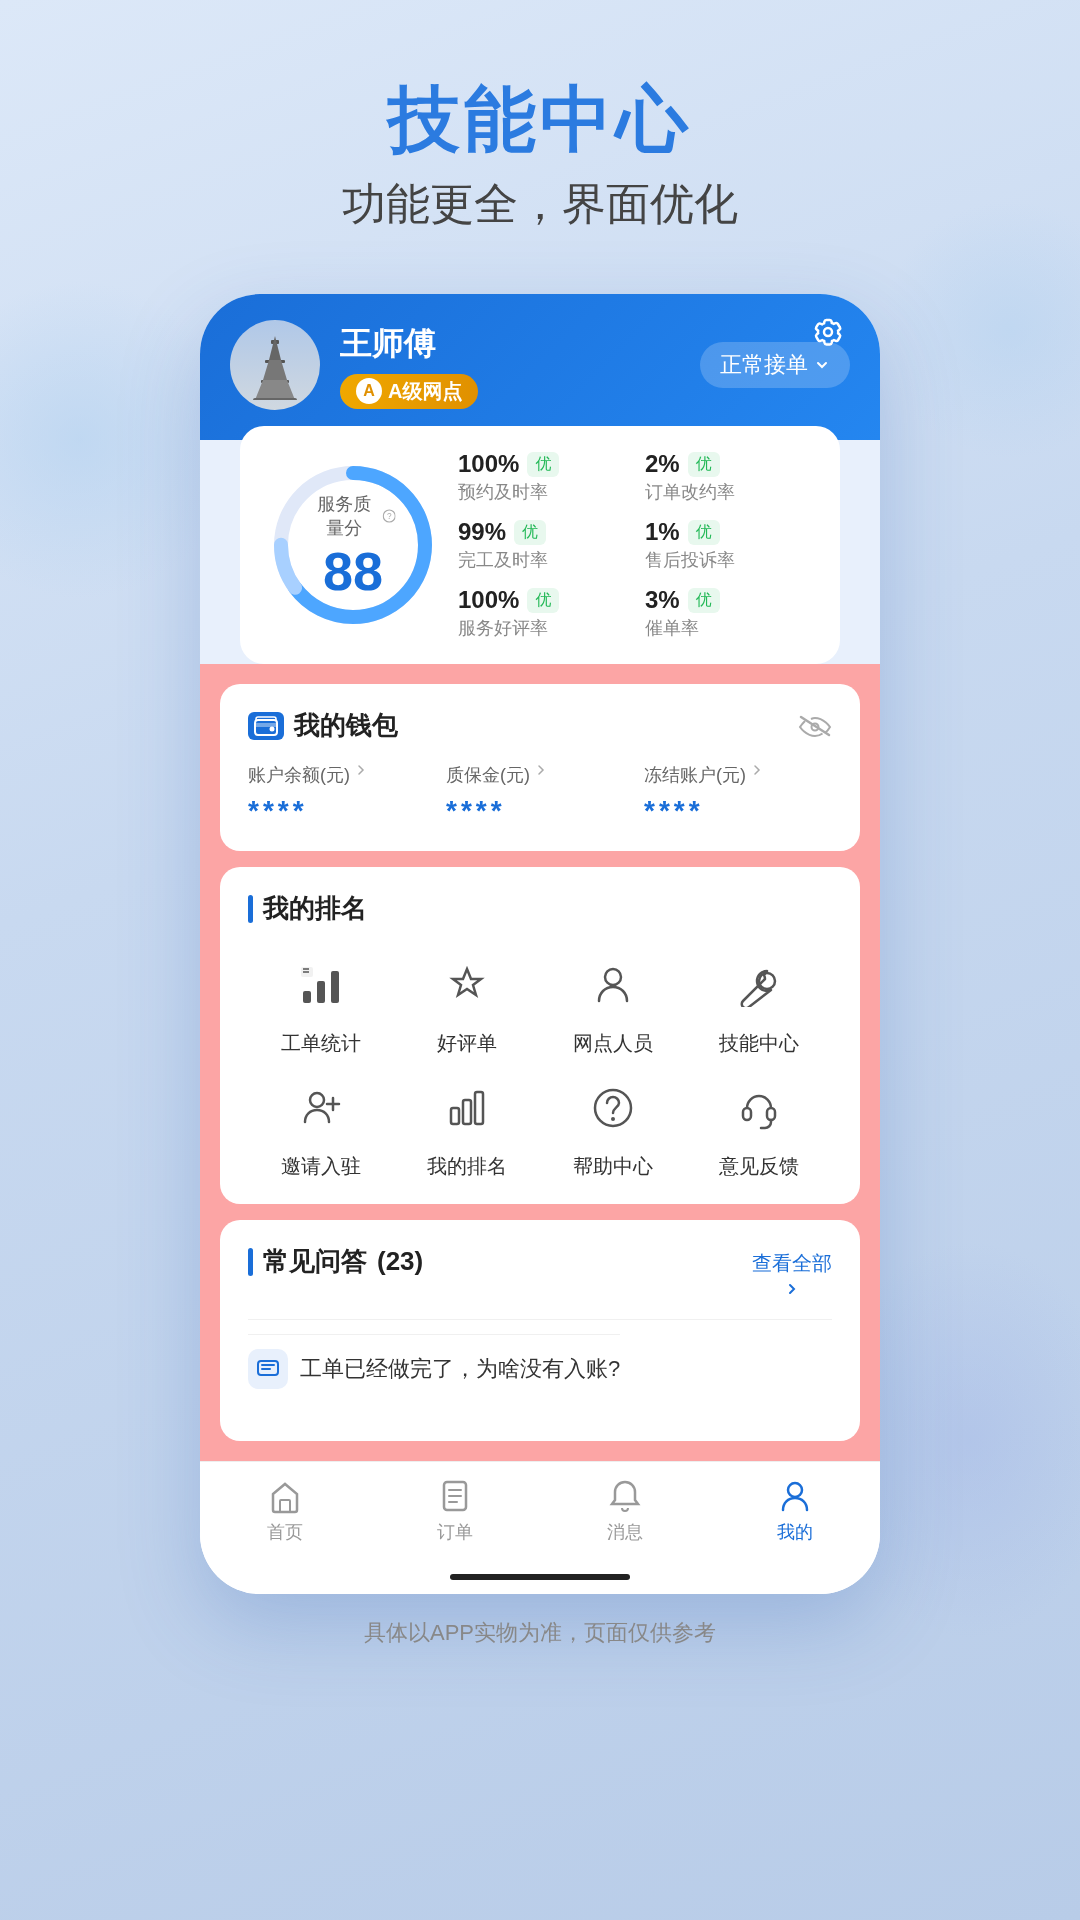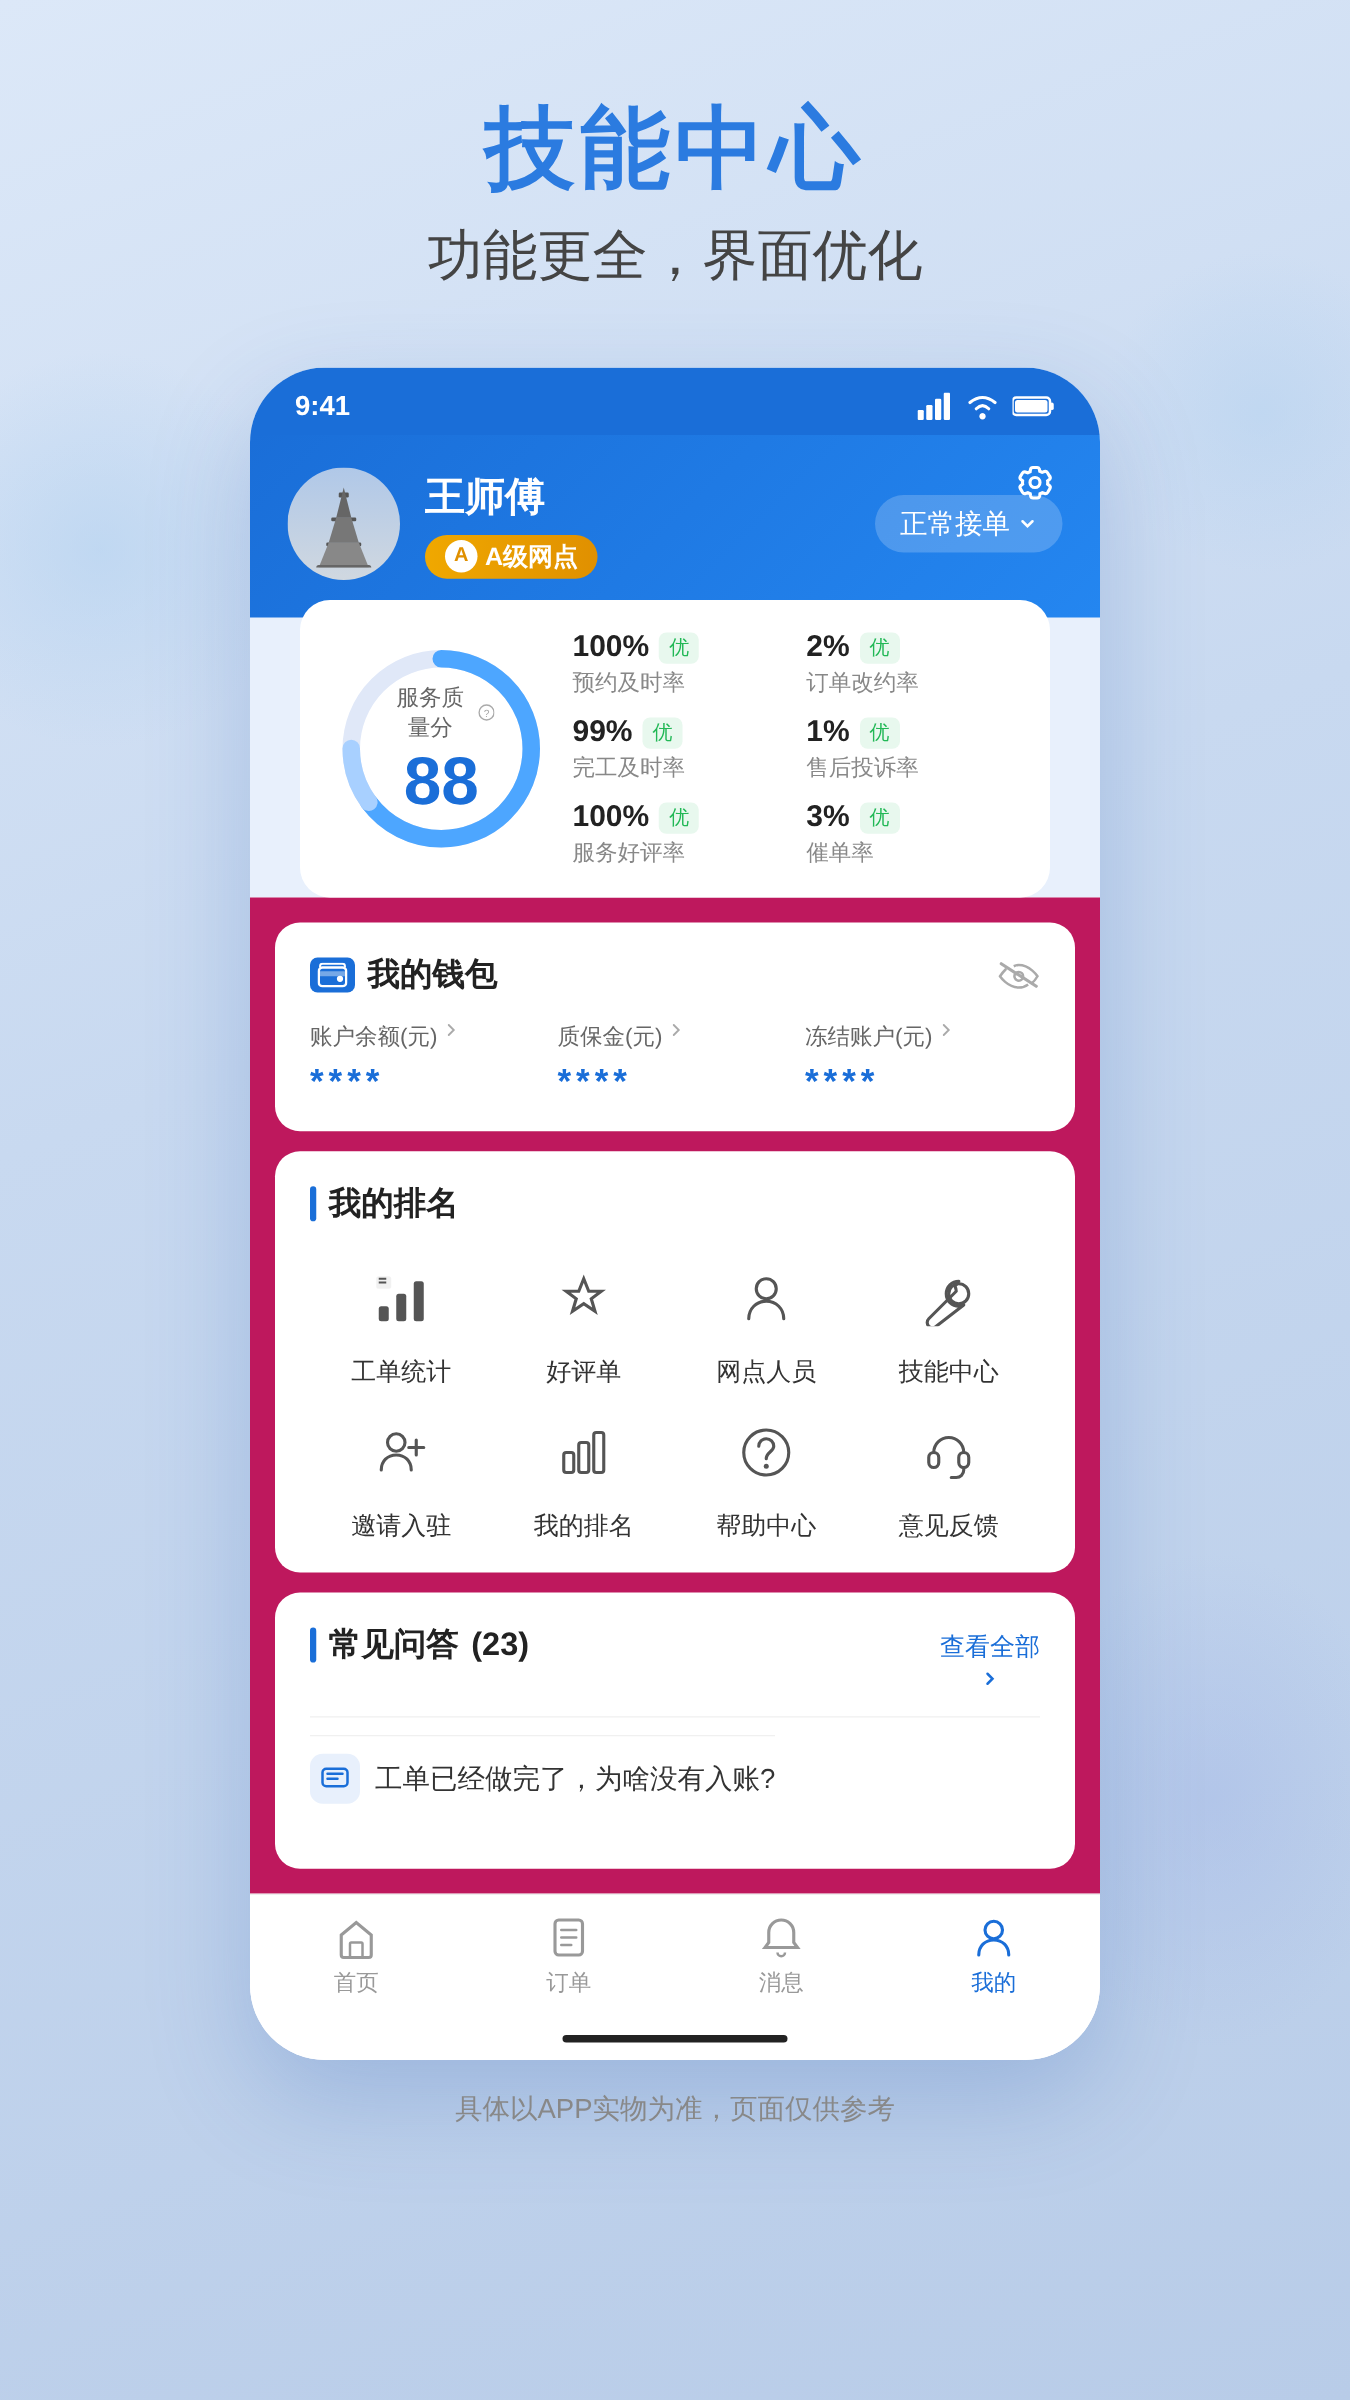--- a/index.html
+++ b/index.html
@@ -257,21 +257,21 @@
       border-radius: 6px;
       padding: 2px 8px;
     }
     .metric-desc {
       font-size: 18px;
       color: #888;
     }
 
     
     .phone-content {
-      background: #be185d;
+      background: #fca5a5;
       padding: 20px;
     }
 
     
     .wallet-card {
       background: #fff;
       border-radius: 20px;
       padding: 24px 28px;
       margin-bottom: 16px;
     }
@@ -484,45 +484,20 @@
 <div class="blob3"></div>
 
 <div class="promo-section">
   <div class="promo-title">技能中心</div>
   <div class="promo-subtitle">功能更全，界面优化</div>
 </div>
 
 <div class="phone-wrapper">
   <div class="phone">
 
-    <div class="phone-status-bar">
-      <span>9:41</span>
-      <div class="status-icons">
-
-        <svg width="28" height="22" viewBox="0 0 28 22">
-          <rect x="0" y="14" width="5" height="8" rx="1" fill="white"></rect>
-          <rect x="7" y="10" width="5" height="12" rx="1" fill="white"></rect>
-          <rect x="14" y="5" width="5" height="17" rx="1" fill="white"></rect>
-          <rect x="21" y="0" width="5" height="22" rx="1" fill="white"></rect>
-        </svg>
-
-        <svg width="28" height="22" viewBox="0 0 28 22">
-          <path d="M14 18 L14 18" stroke="white" stroke-width="3" stroke-linecap="round"></path>
-          <path d="M9 13 Q14 8 19 13" stroke="white" stroke-width="2.5" fill="none" stroke-linecap="round"></path>
-          <path d="M4 8 Q14 0 24 8" stroke="white" stroke-width="2.5" fill="none" stroke-linecap="round"></path>
-          <circle cx="14" cy="19" r="2.5" fill="white"></circle>
-        </svg>
-
-        <svg width="34" height="18" viewBox="0 0 34 18">
-          <rect x="0" y="2" width="30" height="14" rx="3" stroke="white" stroke-width="2" fill="none"></rect>
-          <rect x="30" y="6" width="3" height="6" rx="1.5" fill="white"></rect>
-          <rect x="2" y="4" width="26" height="10" rx="2" fill="white"></rect>
-        </svg>
-      </div>
-    </div>
 
     <div class="phone-header">
 
       <div class="settings-icon">
         <svg width="36" height="36" viewBox="0 0 36 36" fill="none">
           <path d="M18 22a4 4 0 100-8 4 4 0 000 8z" stroke="white" stroke-width="2.5"></path>
           <path d="M29.7 13.1l-1.8-3.1a2 2 0 00-2.4-.8l-1.7.7a10 10 0 00-2-.9l-.3-1.8A2 2 0 0019.6 6h-3.2a2 2 0 00-2 1.6l-.3 1.8a10 10 0 00-2 .9l-1.7-.7a2 2 0 00-2.4.8L6.3 13.1a2 2 0 00.4 2.5l1.4 1.1c0 .4-.1.9-.1 1.3s0 .9.1 1.3l-1.4 1.1a2 2 0 00-.4 2.5l1.8 3.1a2 2 0 002.4.8l1.7-.7a10 10 0 002 .9l.3 1.8a2 2 0 002 1.6h3.2a2 2 0 002-1.6l.3-1.8a10 10 0 002-.9l1.7.7a2 2 0 002.4-.8l1.8-3.1a2 2 0 00-.4-2.5l-1.4-1.1c0-.4.1-.9.1-1.3s0-.9-.1-1.3l1.4-1.1a2 2 0 00.4-2.5z" stroke="white" stroke-width="2.5"></path>
         </svg>
       </div>
 

